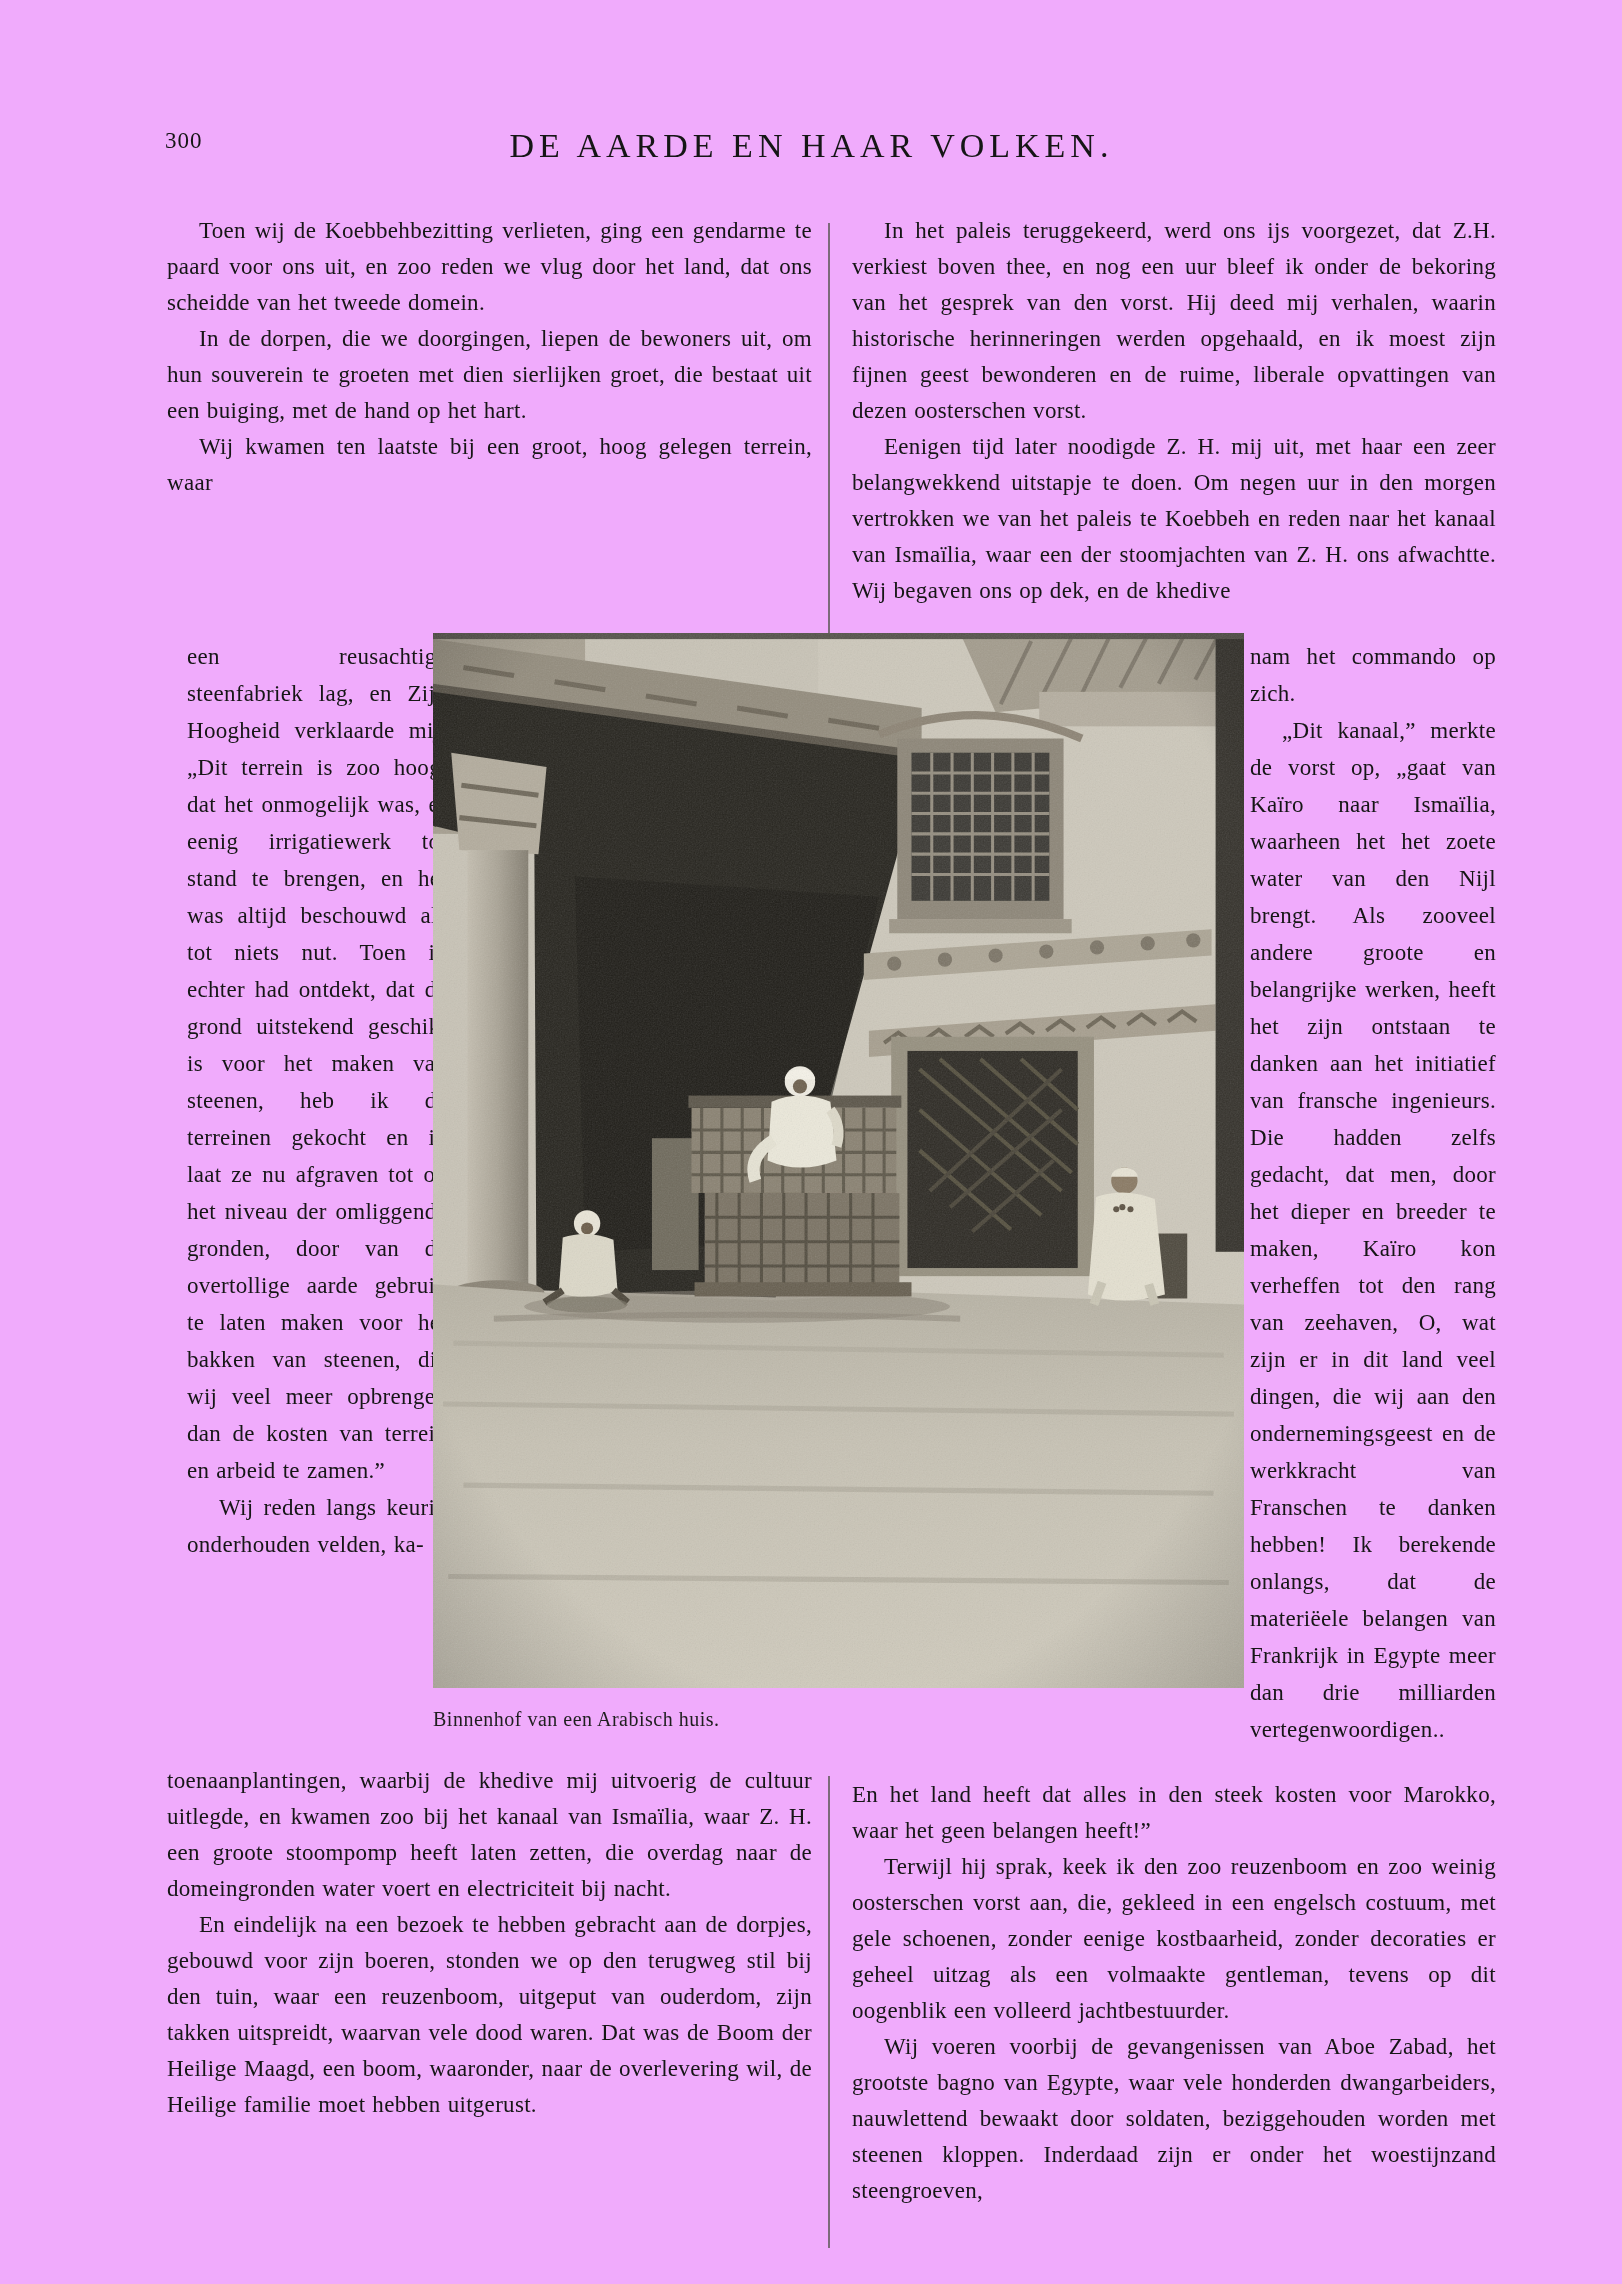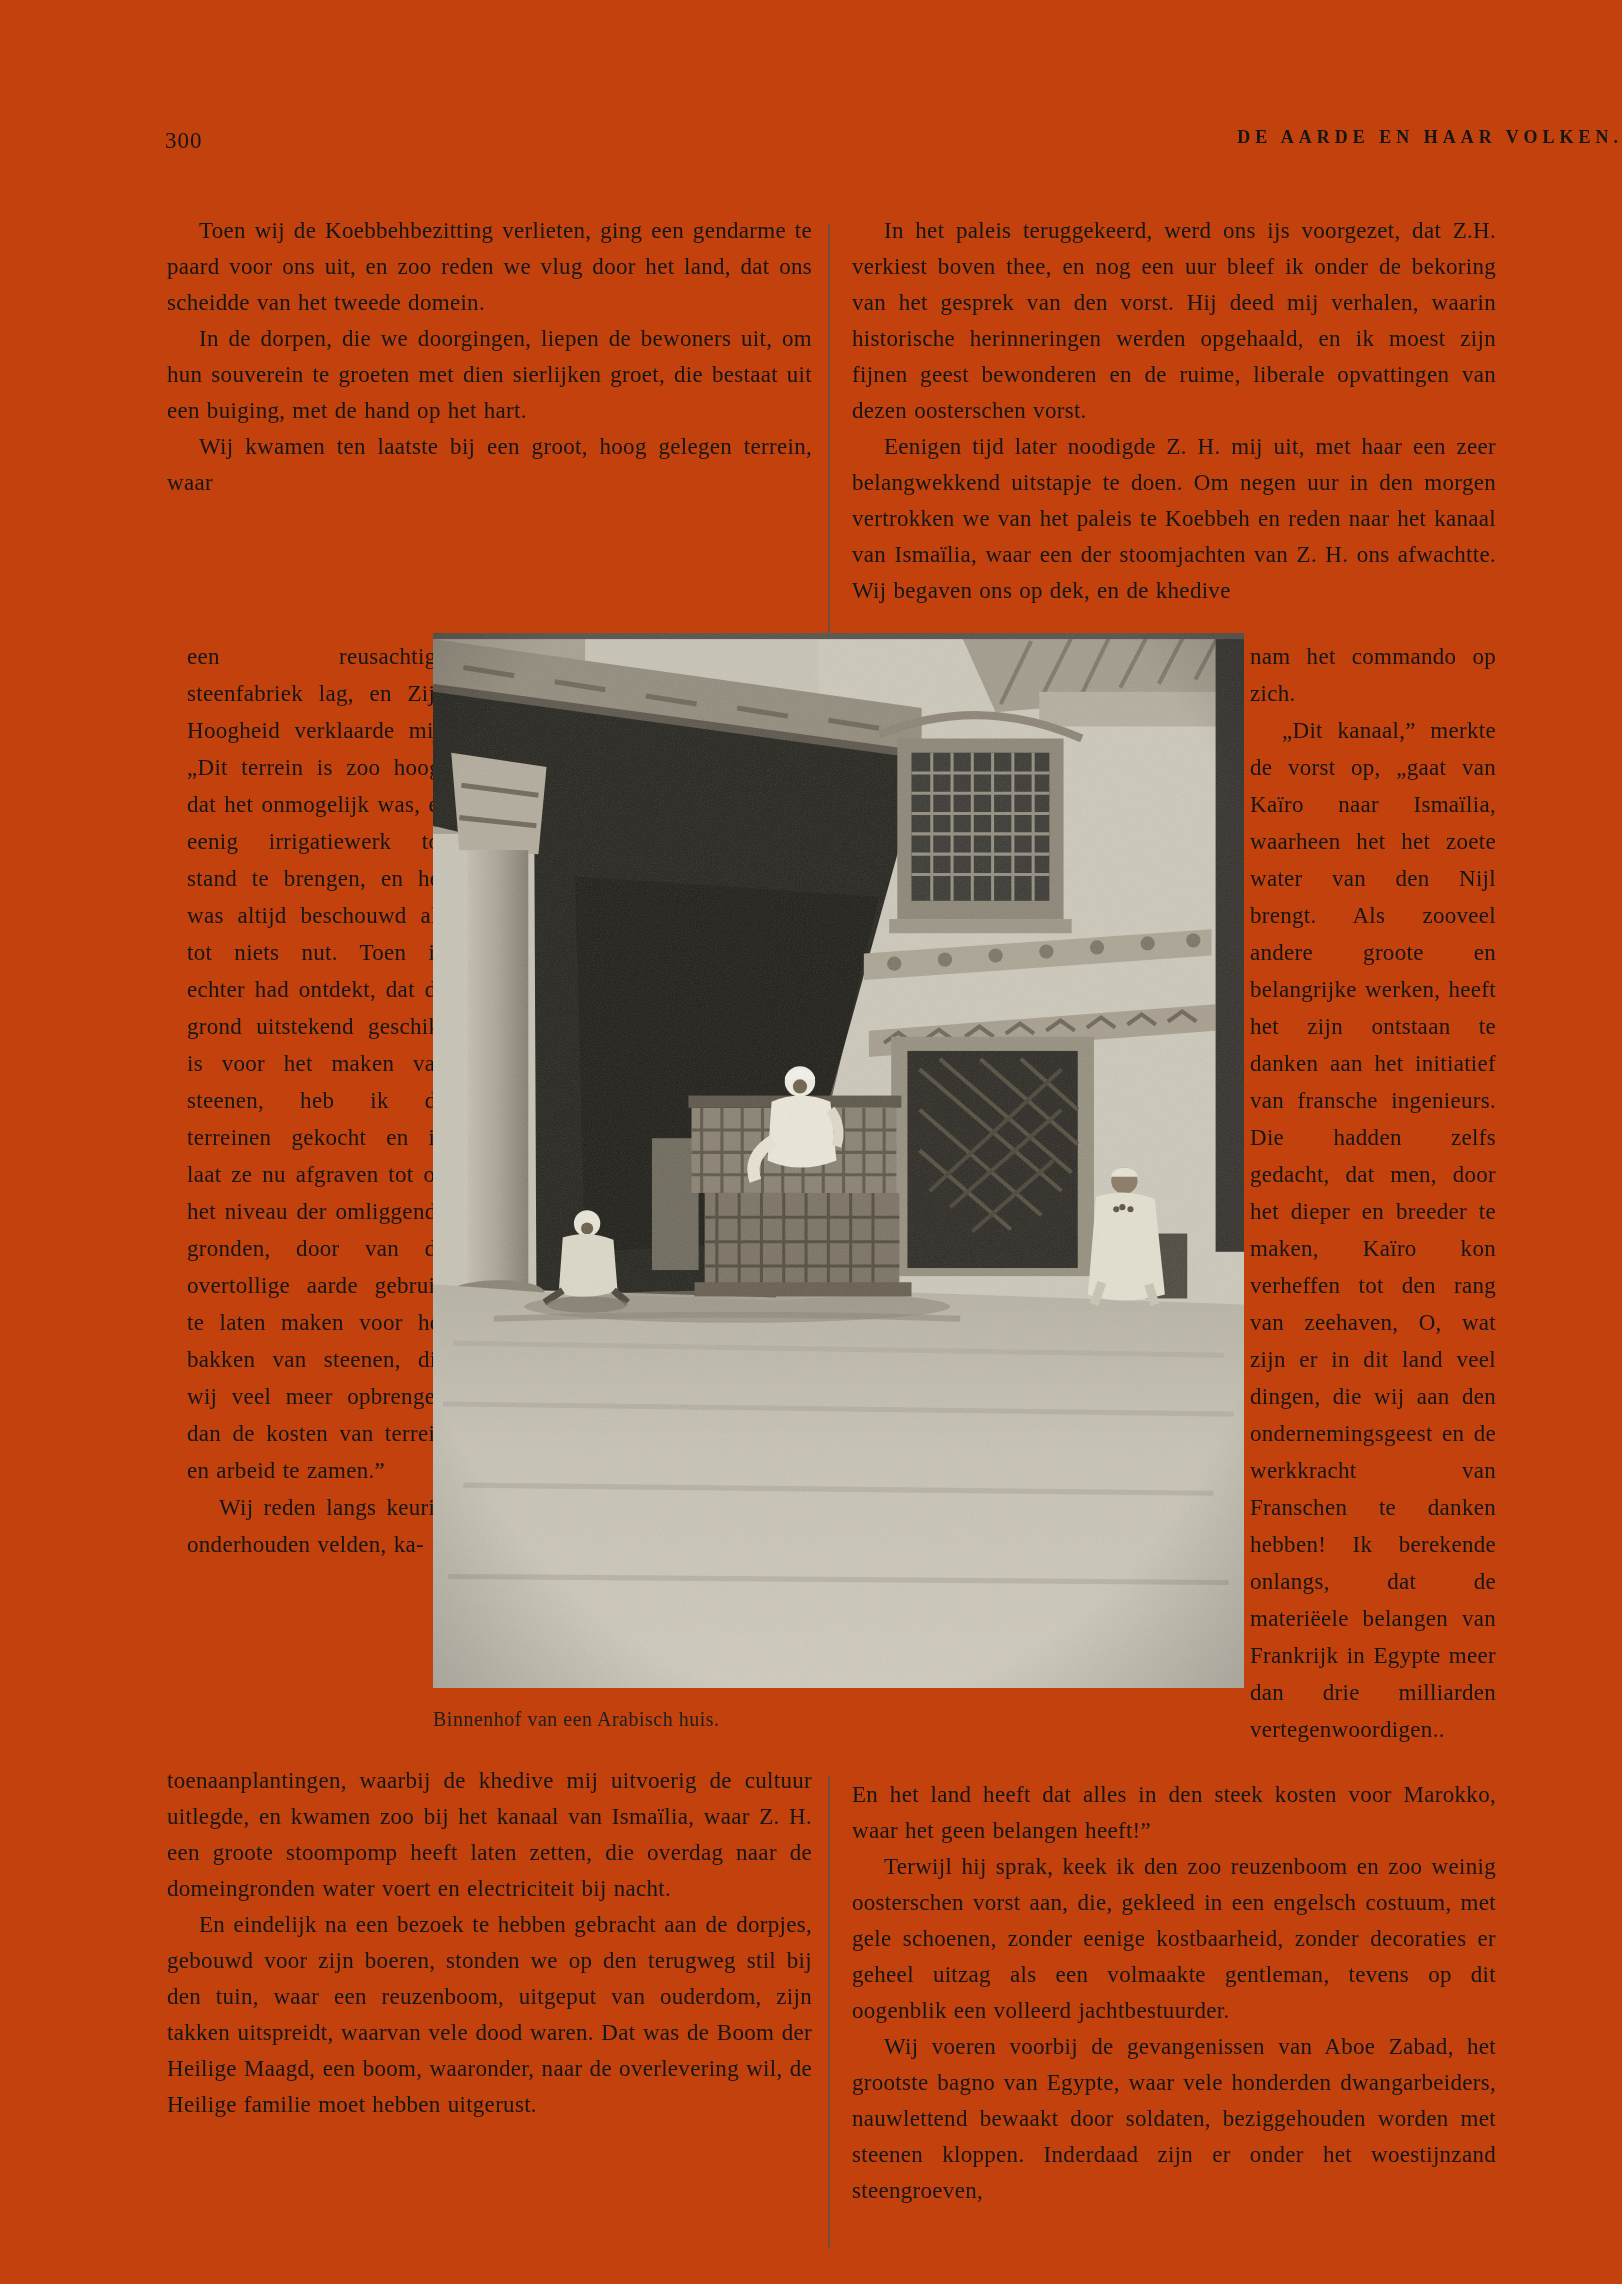--- a/index.html
+++ b/index.html
@@ -1,30 +1,30 @@
 <!DOCTYPE html>
 <html style="font-size:8px"><head>
 <meta charset="utf-8">
 <style>
   html,body{margin:0;padding:0;background:#d8d6d0;}
   .page{
     position:relative;
     width:1623px;height:2284px;
-    background:#c2410c;
+    background:#f0abfc;
     font-family:"Liberation Serif","DejaVu Serif",serif;
     color:#161616;
     overflow:hidden;
   }
   .header-number{
     position:absolute;left:165px;top:128px;
     font-size:23px;letter-spacing:1px;
   }
   .header-title{
     position:absolute;left:0;top:127px;width:100%;
-    text-align:right;font-size:18px;font-weight:bold;
+    text-align:center;font-size:34px;font-weight:normal;
     letter-spacing:5px;
   }
   .textblock{
     position:absolute;z-index:1;
     font-size:23px;line-height:36px;letter-spacing:0.3px;word-spacing:1px;
   }
   .textblock p{margin:0;text-align:justify;}
   .textblock p.indent{text-indent:32px;}
   .block-left-top{left:167px;top:213px;width:645px;}
   .block-right-top{left:852px;top:213px;width:644px;}

